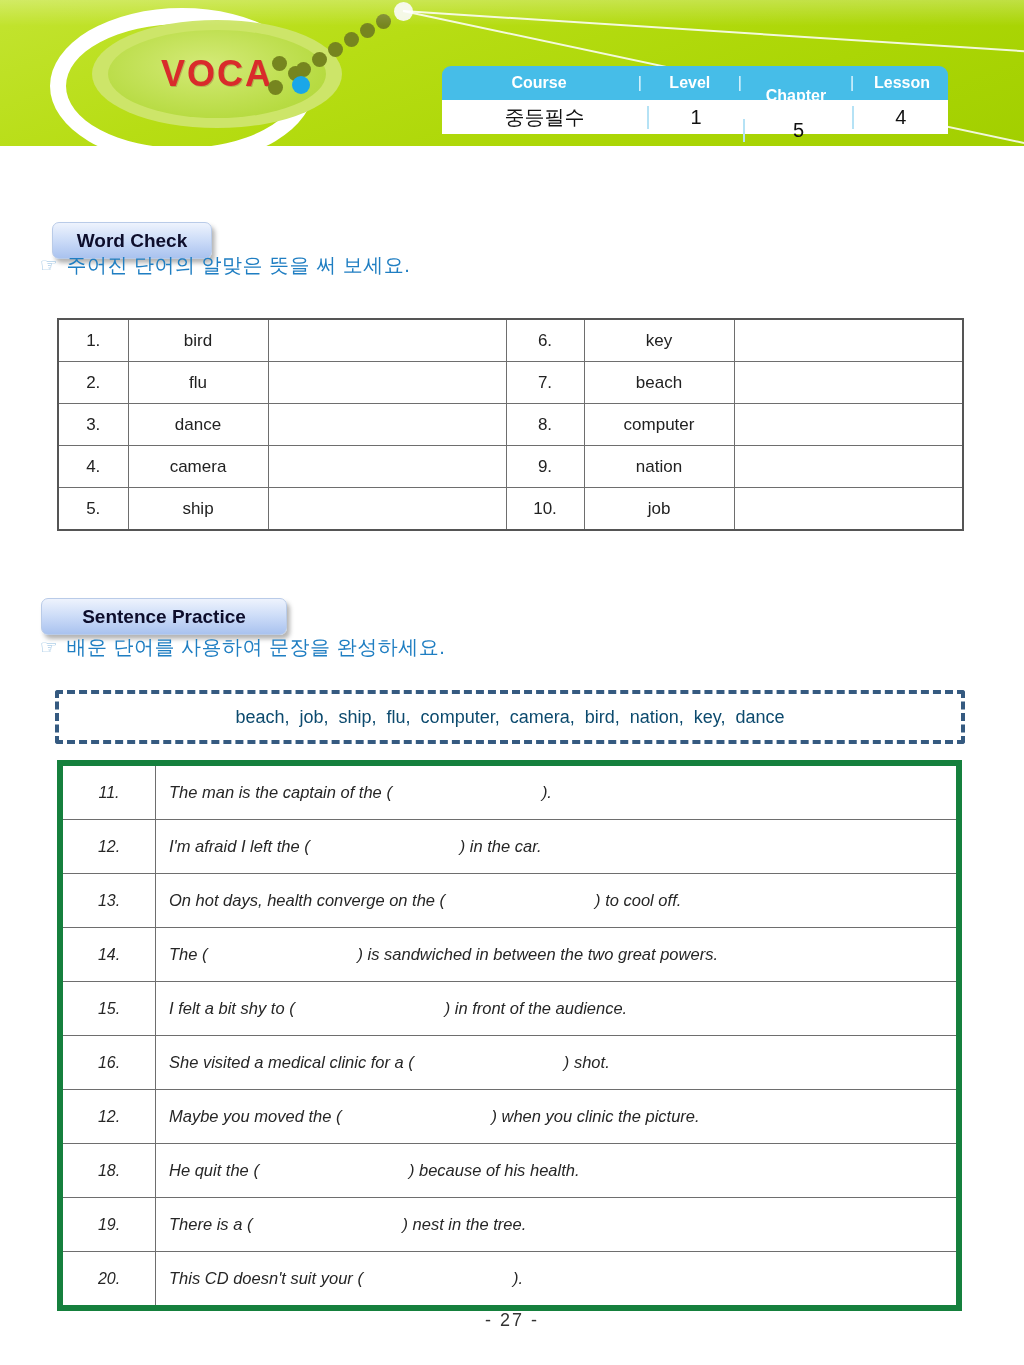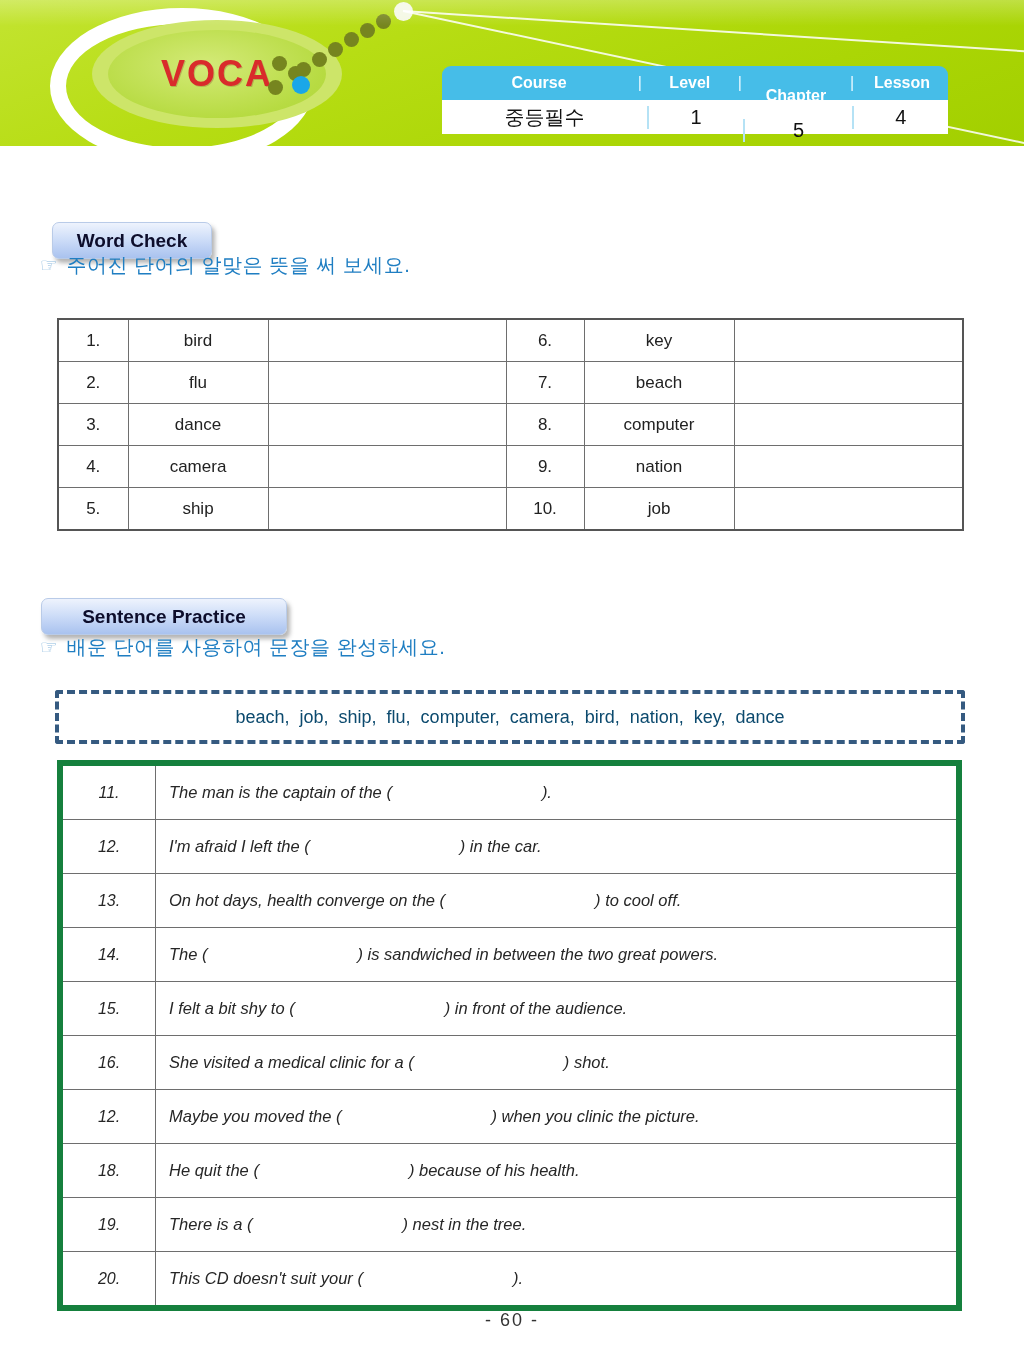--- a/index.html
+++ b/index.html
@@ -232,15 +232,15 @@
         <td class="s-num">19.</td>
         <td class="s-text"><span>There is a (</span><span class="blank"></span><span>) nest in the tree.</span></td>
       </tr>
       <tr>
         <td class="s-num">20.</td>
         <td class="s-text"><span>This CD doesn't suit your (</span><span class="blank"></span><span>).</span></td>
       </tr>
     </tbody>
   </table>
 
-  <div class="page-num">- 60 -</div>
+  <div class="page-num">- 27 -</div>
 
 </div>
 
 </body></html>

